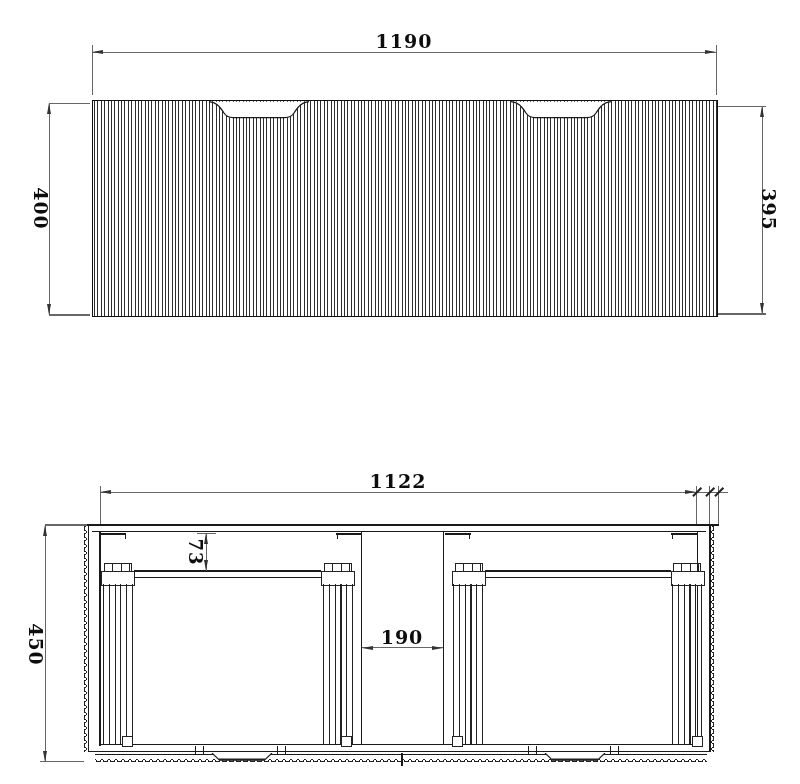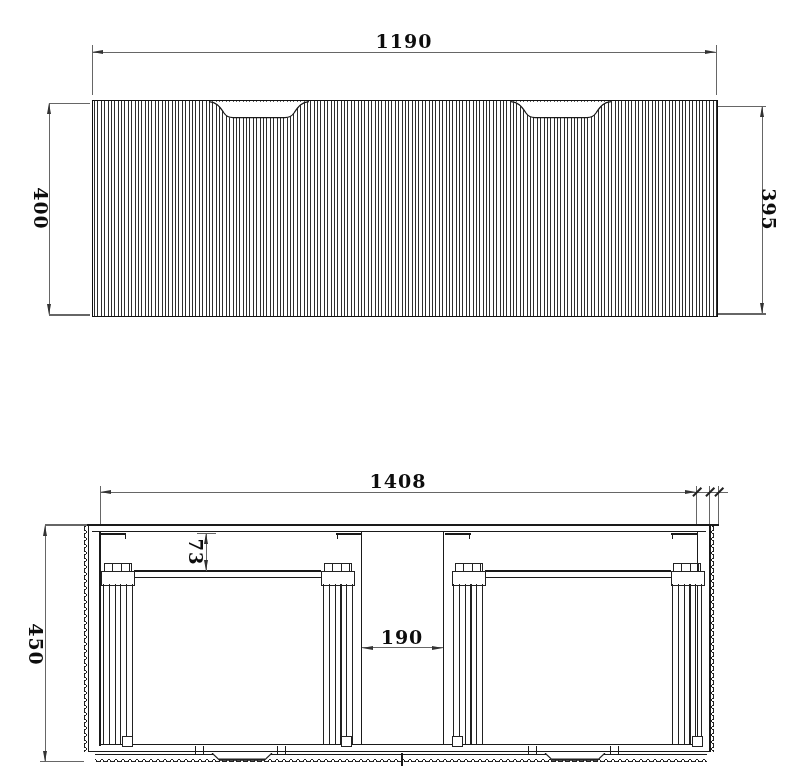--- a/index.html
+++ b/index.html
@@ -158,21 +158,21 @@
     <div class="dln" style="left:99.5px;top:86px;width:1px;height:38px;"></div>
     <div class="dln" style="left:695.5px;top:86px;width:1px;height:38px;"></div>
     <div class="dln" style="left:709px;top:86px;width:1px;height:38px;"></div>
     <div class="dln" style="left:718px;top:86px;width:1px;height:38px;"></div>
     <div class="dln" style="left:100px;top:91.6px;width:628px;height:1.2px;"></div>
     <div class="arr al" style="left:100px;top:90px;"></div>
     <div class="arr ar" style="left:685px;top:90px;"></div>
     <div class="tick" style="left:690.5px;top:91.3px;"></div>
     <div class="tick" style="left:703.5px;top:91.3px;"></div>
     <div class="tick" style="left:712.5px;top:91.3px;"></div>
-    <div class="dtxt" style="left:100px;top:73px;width:596px;">1408</div>
+    <div class="dtxt" style="left:100px;top:73px;width:596px;">1122</div>
 
     <div class="dln" style="left:45px;top:124.4px;width:42px;height:1.2px;"></div>
     <div class="dln" style="left:40px;top:361px;width:44px;height:1.2px;"></div>
     <div class="dln" style="left:44.6px;top:125px;width:1.2px;height:237px;"></div>
     <div class="arr au" style="left:42.8px;top:125px;"></div>
     <div class="arr ad" style="left:42.8px;top:351px;"></div>
     <div class="dtxt rot" style="left:7px;top:236px;width:56px;height:17px;">450</div>
 
     <div class="dln" style="left:197px;top:132.8px;width:19px;height:1.2px;"></div>
     <div class="dln" style="left:206px;top:133px;width:1.2px;height:38px;"></div>

